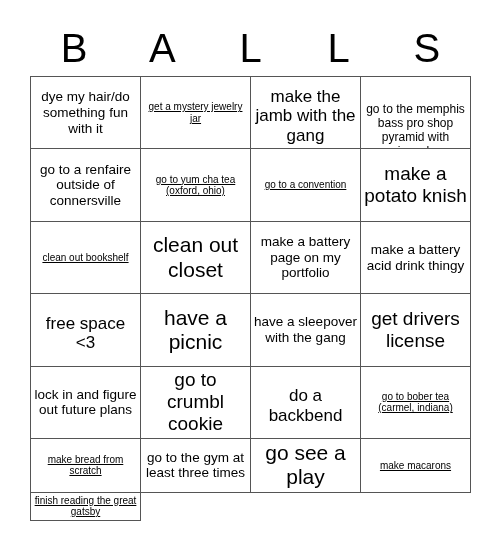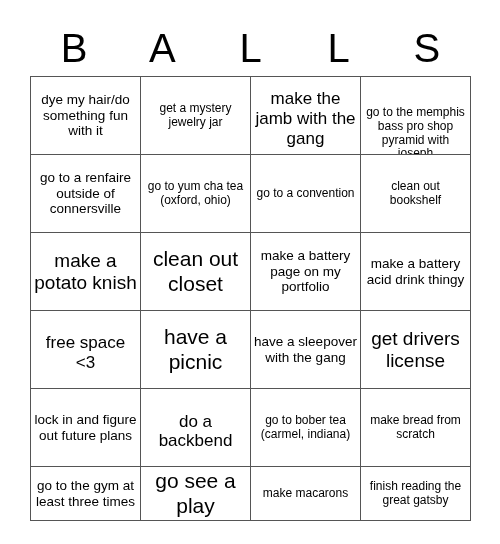--- a/index.html
+++ b/index.html
@@ -78,21 +78,21 @@
     line-height: 1.16;
     word-wrap: break-word;
     overflow-wrap: break-word;
     hyphens: none;
   }
 
   
   .fs-xxl .cell-text { font-size: 21px; }
   .fs-xl  .cell-text { font-size: 19px; }
   .fs-l   .cell-text { font-size: 17px; margin-top: 7px; }
-  .fs-m   .cell-text { font-size: 12px; }
+  .fs-m   .cell-text { font-size: 10px; text-decoration: underline; }
   .fs-s   .cell-text { font-size: 13.5px; }
   .fs-xs  .cell-text { font-size: 12px; margin-top: 36px; }
 </style>
 </head>
 <body>
 
 <div id="card">
 
   <div id="header-row">
       <div class="header-letter">B</div>
@@ -117,25 +117,25 @@
       </div>
       <div class="cell fs-s">
         <span class="cell-text">go to a renfaire outside of connersville</span>
       </div>
       <div class="cell fs-m">
         <span class="cell-text">go to yum cha tea (oxford, ohio)</span>
       </div>
       <div class="cell fs-m">
         <span class="cell-text">go to a convention</span>
       </div>
+      <div class="cell fs-xl">
+        <span class="cell-text">make a potato knish</span>
+      </div>
       <div class="cell fs-m">
         <span class="cell-text">clean out bookshelf</span>
-      </div>
-      <div class="cell fs-xl">
-        <span class="cell-text">make a potato knish</span>
       </div>
       <div class="cell fs-xxl">
         <span class="cell-text">clean out closet</span>
       </div>
       <div class="cell fs-s">
         <span class="cell-text">make a battery page on my portfolio</span>
       </div>
       <div class="cell fs-s">
         <span class="cell-text">make a battery acid drink thingy</span>
       </div>
@@ -146,20 +146,23 @@
         <span class="cell-text">have a picnic</span>
       </div>
       <div class="cell fs-s">
         <span class="cell-text">have a sleepover with the gang</span>
       </div>
       <div class="cell fs-xl">
         <span class="cell-text">get drivers license</span>
       </div>
       <div class="cell fs-s">
         <span class="cell-text">lock in and figure out future plans</span>
+      </div>
+      <div class="cell fs-xl">
+        <span class="cell-text">go to crumbl cookie</span>
       </div>
       <div class="cell fs-l">
         <span class="cell-text">do a backbend</span>
       </div>
       <div class="cell fs-m">
         <span class="cell-text">go to bober tea (carmel, indiana)</span>
       </div>
       <div class="cell fs-m">
         <span class="cell-text">make bread from scratch</span>
       </div>

